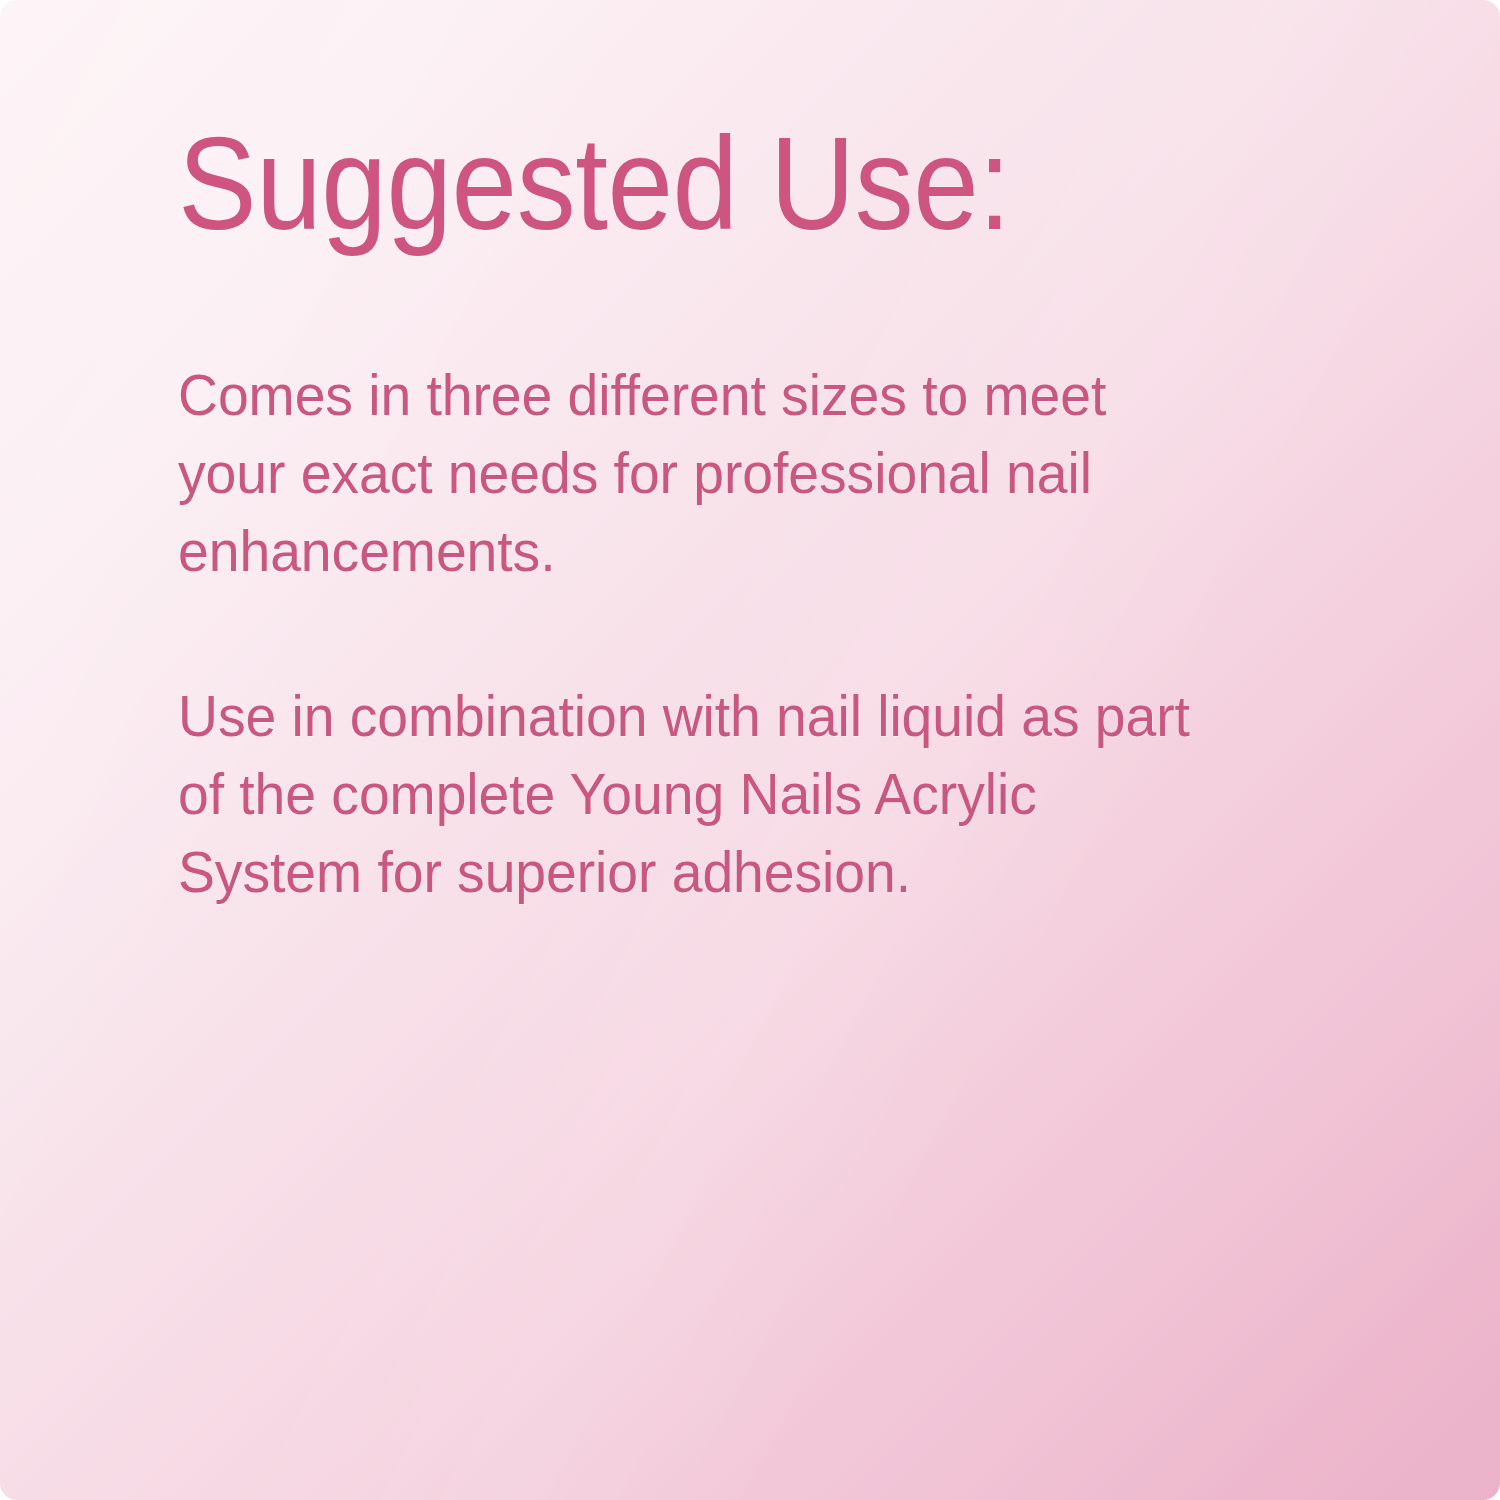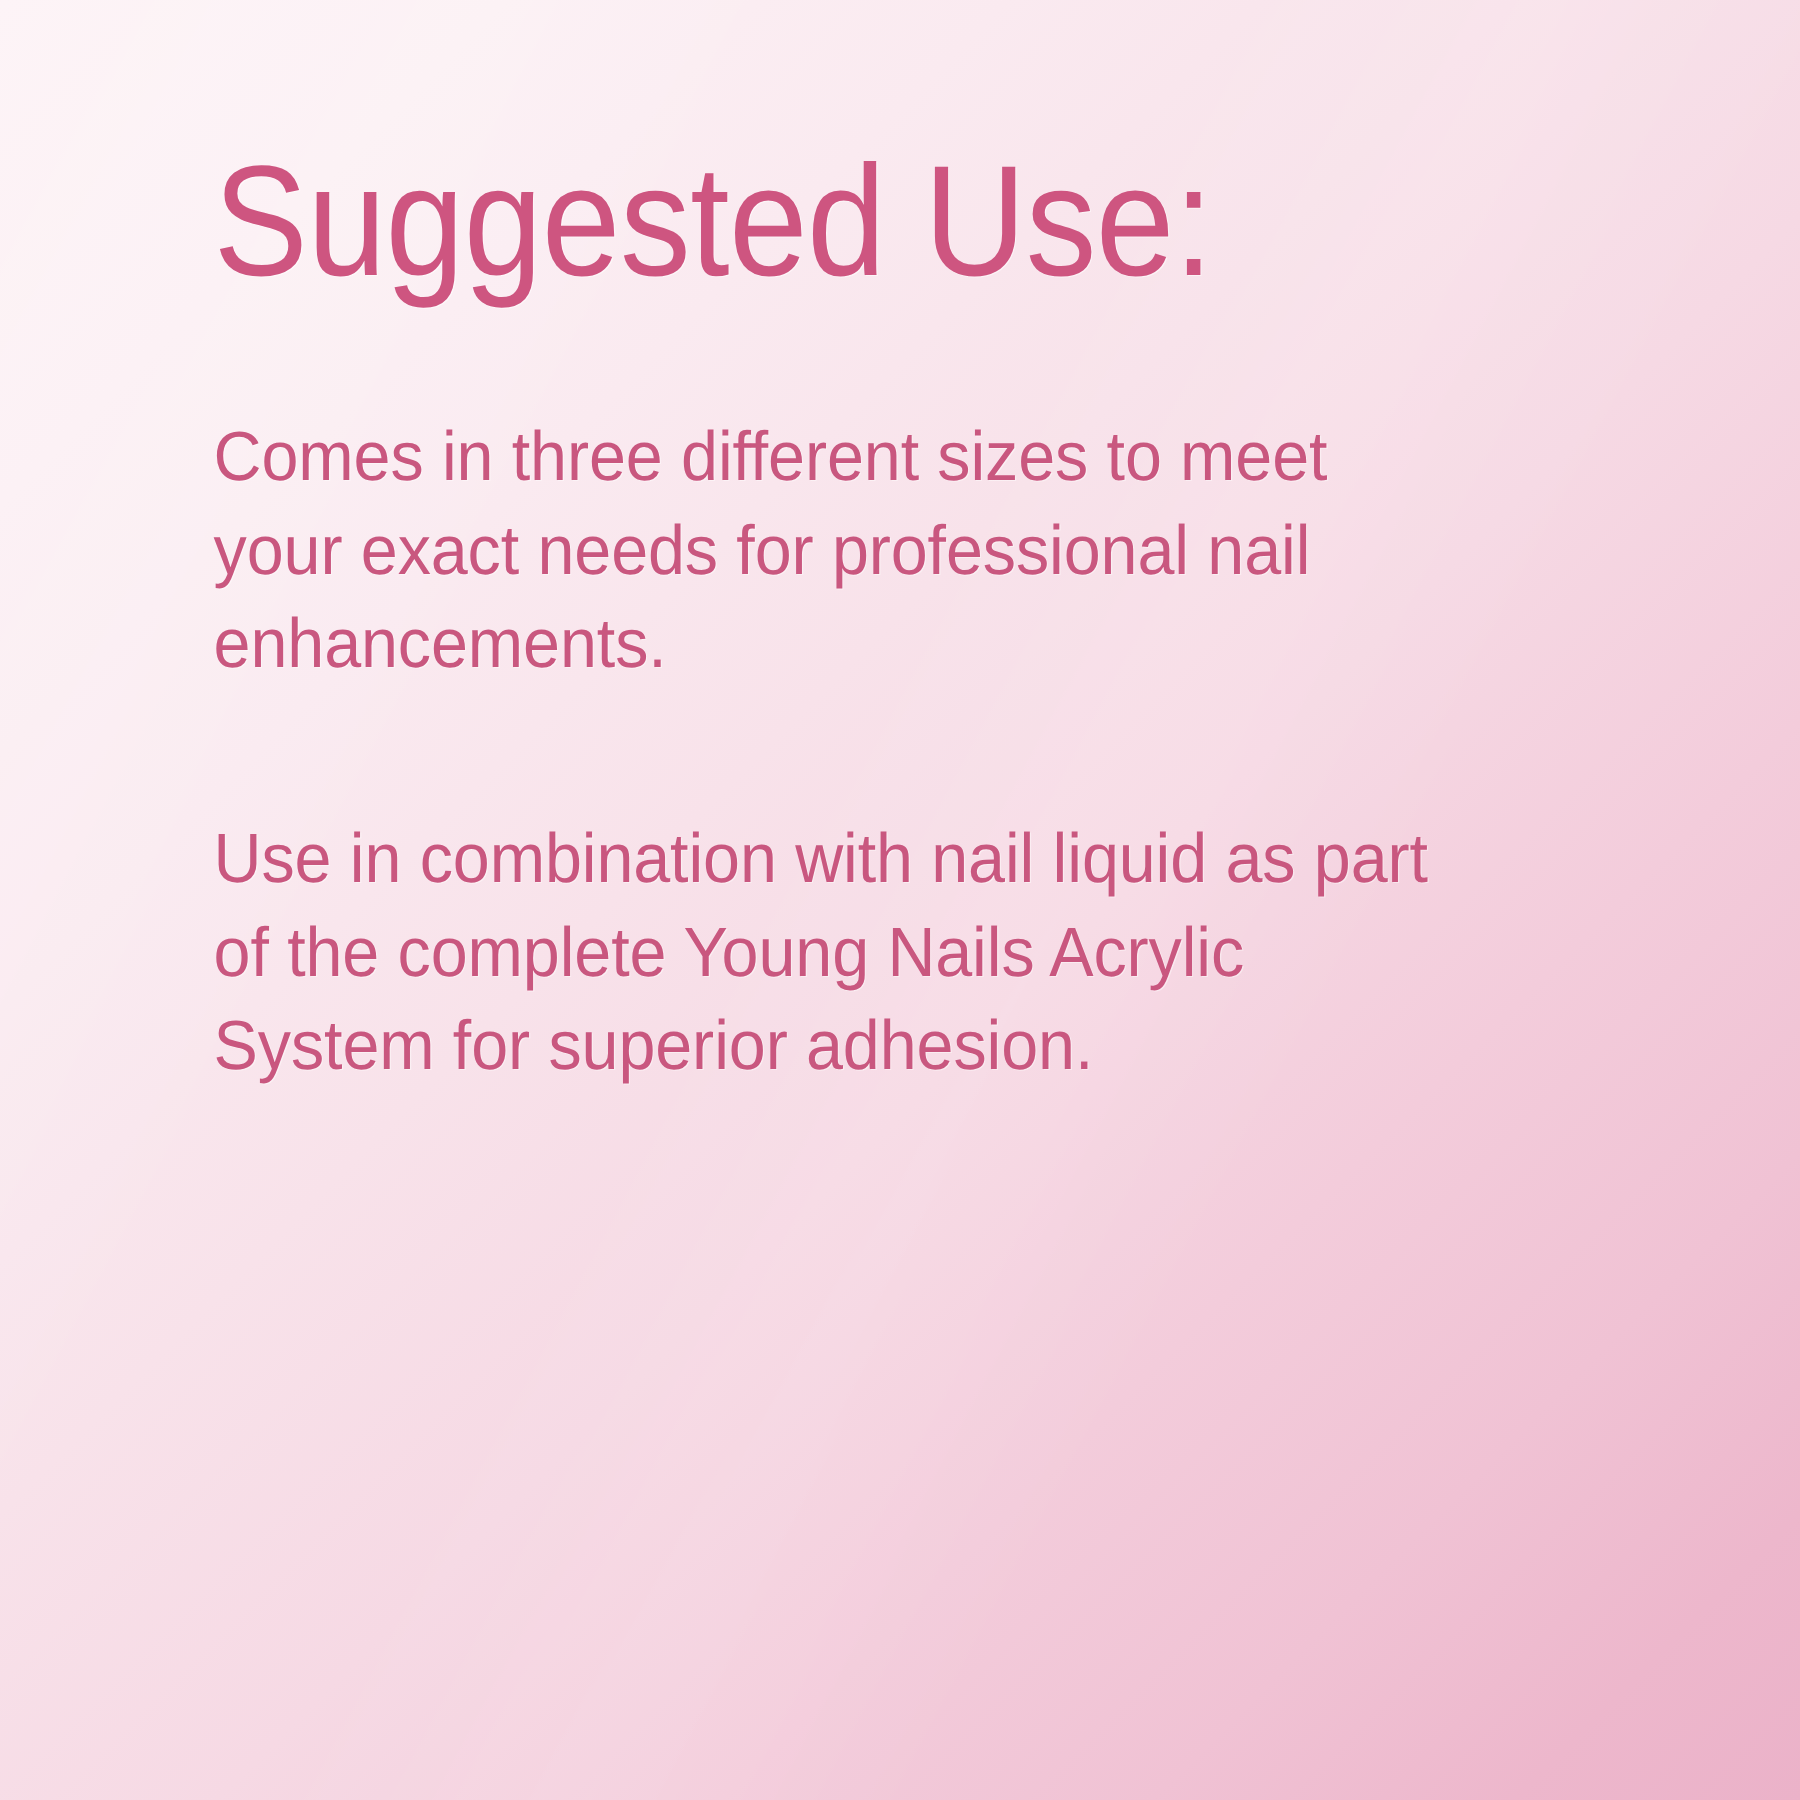--- a/index.html
+++ b/index.html
@@ -25,20 +25,21 @@
         #fdf4f7 0%,
         #fcf0f4 14%,
         #faeaf0 28%,
         #f8e2ea 42%,
         #f6d9e4 56%,
         #f3ccdb 70%,
         #f0c2d4 82%,
         #edb7cc 92%,
         #ebb2c9 100%);
     overflow: hidden;
+    border-radius: 17px;
   }
 
   
   #sheen {
     position: absolute;
     inset: 0;
     pointer-events: none;
     background:
       linear-gradient(118deg,
         rgba(255,255,255,0.00) 0%,
@@ -90,21 +91,21 @@
     font-size: 58px;
     line-height: 78px;
     font-weight: 400;
     letter-spacing: -0.1px;
     color: #c9577f;
     transform: scaleX(0.955);
     transform-origin: left top;
     text-shadow: 1px 1px 0 rgba(255,255,255,0.45);
   }
 
-  #para-1 { top: 342px; }
+  #para-1 { top: 356px; }
   #para-2 { top: 677px; }
 </style>
 </head>
 <body>
 
 <div id="panel">
 
   <div id="sheen"></div>
 
   <div id="content">

